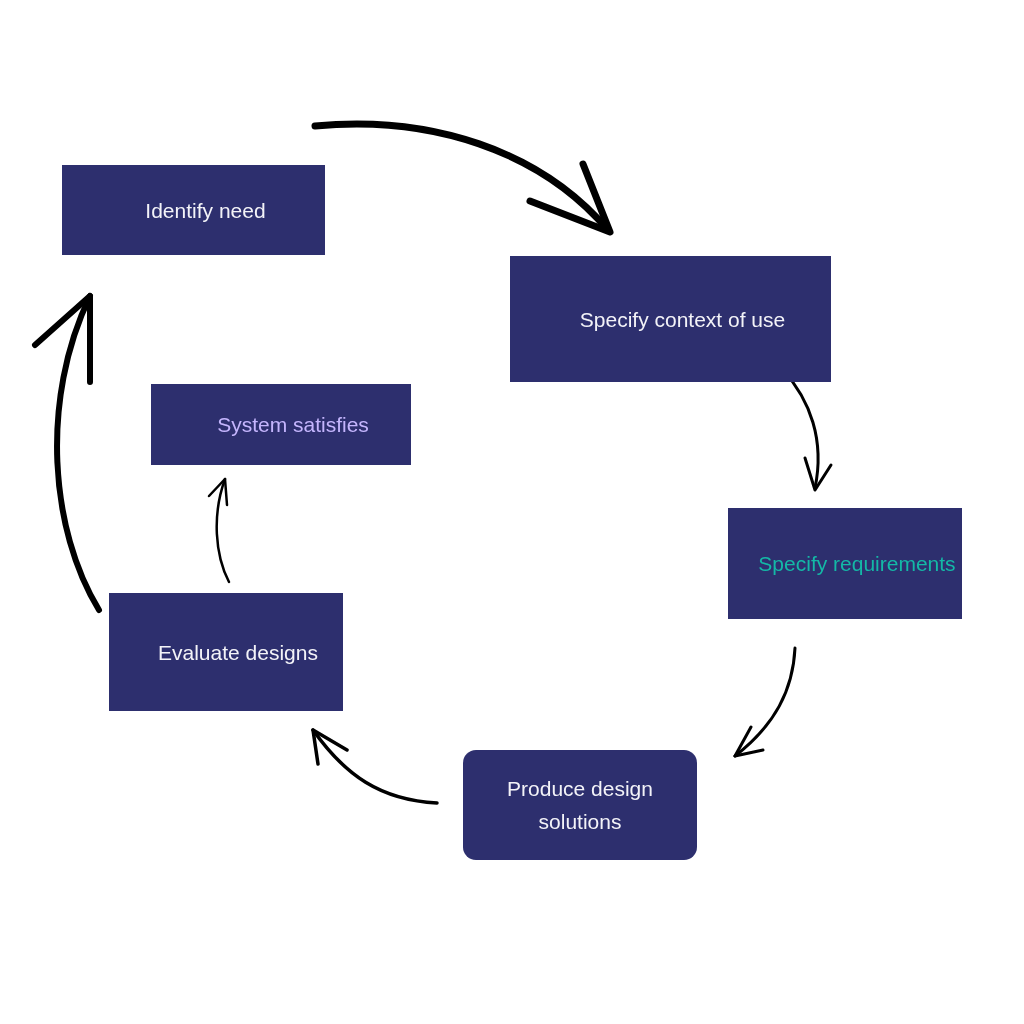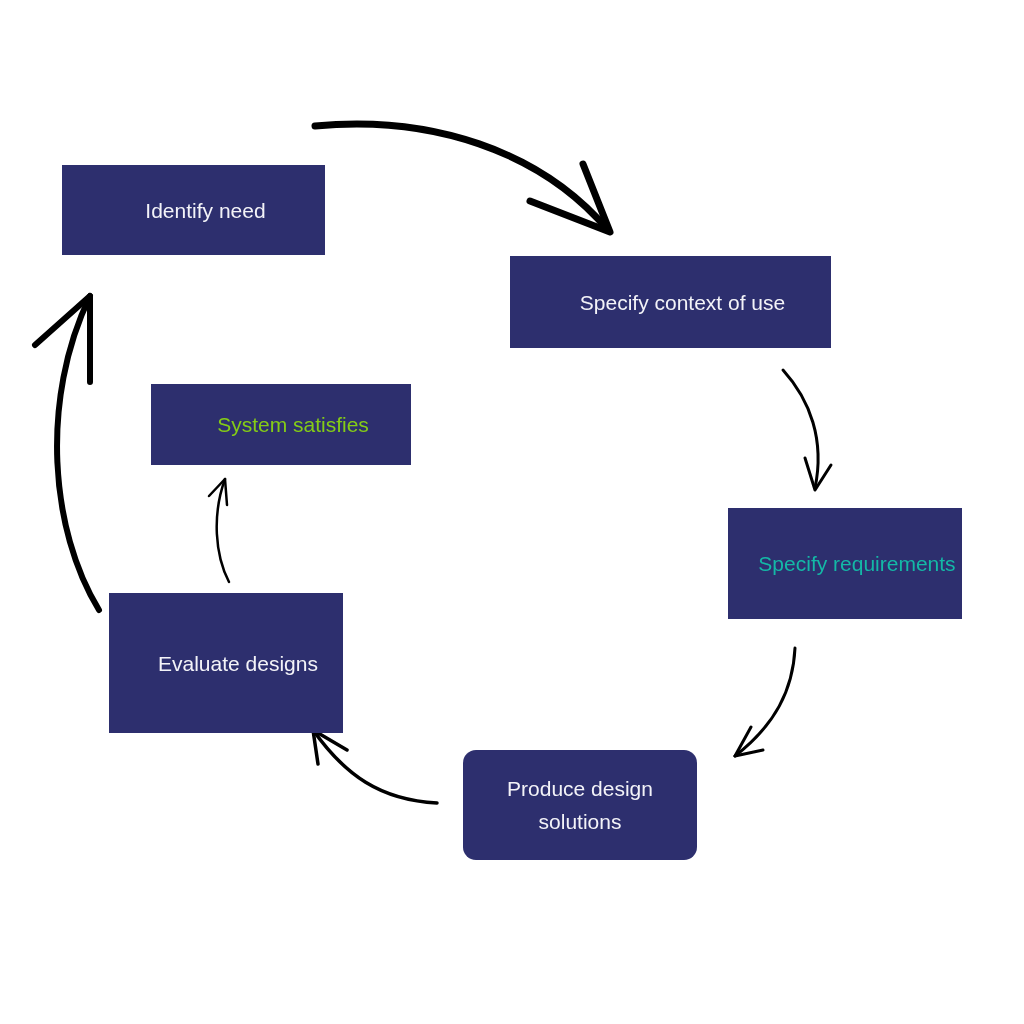--- a/index.html
+++ b/index.html
@@ -4,24 +4,24 @@
   <style>
     html, body { margin: 0; padding: 0; background: #ffffff; }
     body { width: 1024px; height: 1024px; position: relative; overflow: hidden;
            font-family: "Liberation Sans", sans-serif; }
     .box { position: absolute; background: #2d2f6e; color: #f3f3f8;
            display: flex; align-items: center; justify-content: center;
            text-align: center; font-size: 21px; line-height: 33px;
            box-sizing: border-box; padding: 0 4px; }
     .box span { display: block; margin-left: 24px; }
     #b-identify  { left: 62px;  top: 165px; width: 263px; height: 90px; }
-    #b-context   { left: 510px; top: 256px; width: 321px; height: 92px; }
+    #b-context   { left: 510px; top: 256px; width: 321px; height: 126px; }
     #b-reqs      { left: 728px; top: 508px; width: 234px; height: 111px; }
     #b-produce   { left: 463px; top: 750px; width: 234px; height: 110px; border-radius: 13px; }
-    #b-evaluate  { left: 109px; top: 593px; width: 234px; height: 140px; }
+    #b-evaluate  { left: 109px; top: 593px; width: 234px; height: 118px; }
     #b-satisfies { left: 151px; top: 384px; width: 260px; height: 81px; }
     svg.arrows { position: absolute; left: 0; top: 0; width: 1024px; height: 1024px; }
     svg.arrows path { fill: none; stroke: #000; stroke-linecap: round; stroke-linejoin: round; }
   </style>
 </head>
 <body>
 
 <svg class="arrows" viewBox="0 0 1024 1024">
 
   <g>
@@ -63,15 +63,15 @@
 </div>
 <div class="box" id="b-reqs" style="background: rgb(45, 47, 110); color: #14b8a6;">
   <span>Specify requirements</span>
 </div>
 <div class="box" id="b-produce" style="background: rgb(45, 47, 110); color: rgb(243, 243, 248);">
   <span style="width:180px;margin:0 auto;">Produce design solutions</span>
 </div>
 <div class="box" id="b-evaluate" style="background: rgb(45, 47, 110); color: rgb(243, 243, 248);">
   <span>Evaluate designs</span>
 </div>
-<div class="box" id="b-satisfies" style="background: rgb(45, 47, 110); color: #84cc16;">
+<div class="box" id="b-satisfies" style="background: rgb(45, 47, 110); color: #c4b5fd;">
   <span>System satisfies</span>
 </div>
 
 </body></html>

